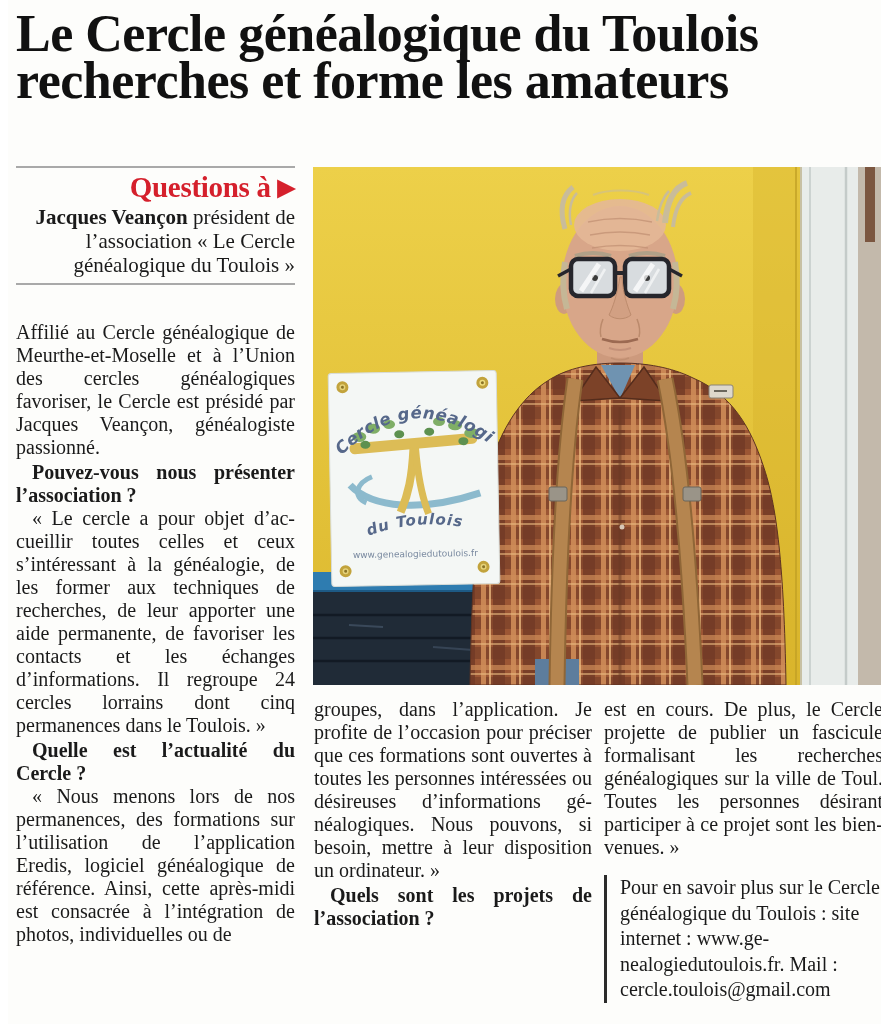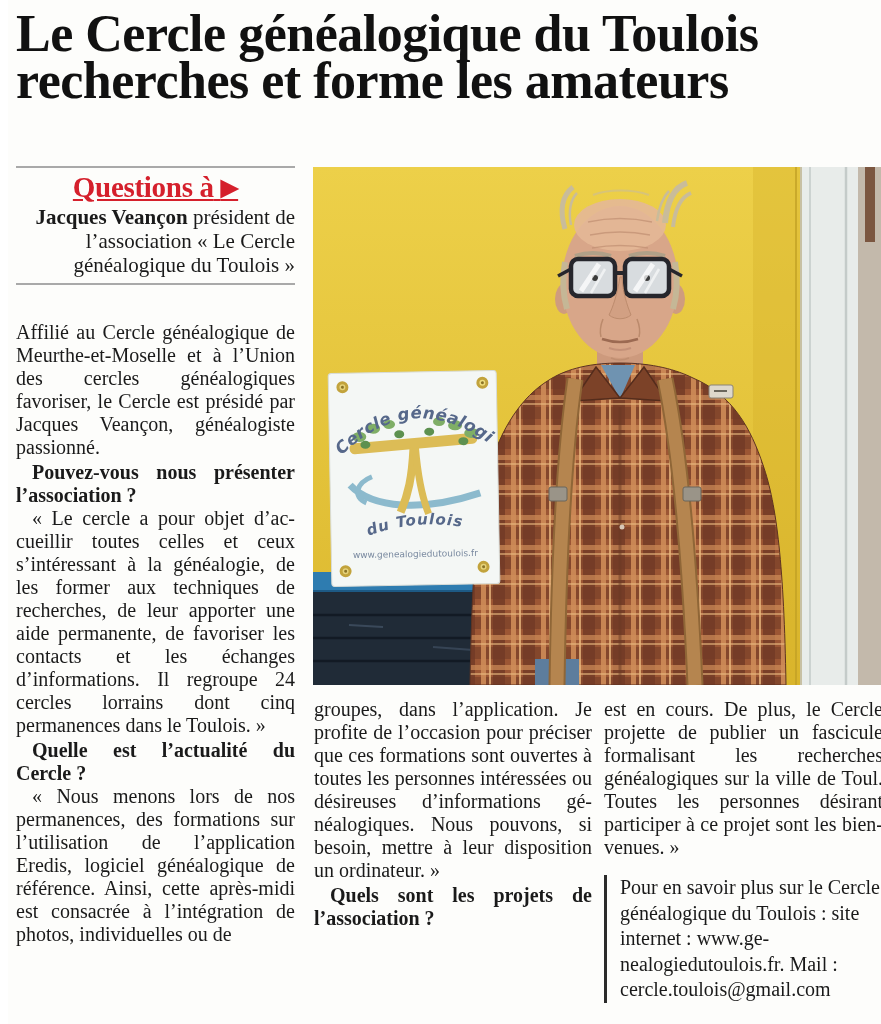--- a/index.html
+++ b/index.html
@@ -18,21 +18,21 @@
   .col { position:absolute; font-size:20px; line-height:23px; text-align:justify; }
   .col p { margin:0; hyphens:manual; }
   .col-left  { left:8px;   top:160px; width:279px; }
   .col-mid   { left:306px; top:698px; width:278px; }
   .col-right { left:596px; top:698px; width:279px; }
   .rule { border-top:2px solid #a9a9a9; height:0; }
   .rule-top { margin:6px 0 2px 0; }
   .rule-bottom { margin:6px 0 36px 0; }
   .kicker {
     font-weight:bold; font-size:29px; line-height:34px;
-    color:var(--accent_red,#d5202c); letter-spacing:-0.3px; text-align:center;text-decoration:underline;
+    color:var(--accent_red,#d5202c); letter-spacing:-0.3px; text-align:right;
   }
   .kicker .arrow { font-size:23px; vertical-align:2px; }
   .intro { font-size:21px; line-height:24px; text-align:right; }
   .intro b { font-weight:bold; }
   .q { font-weight:bold; text-indent:16px; margin-top:2px !important; }
   .ind { text-indent:16px; }
   .info {
     margin-top:16px; border-left:3px solid #2b2b2b; padding-left:13px;
     font-size:20px; line-height:25.5px; text-align:left;
   }

